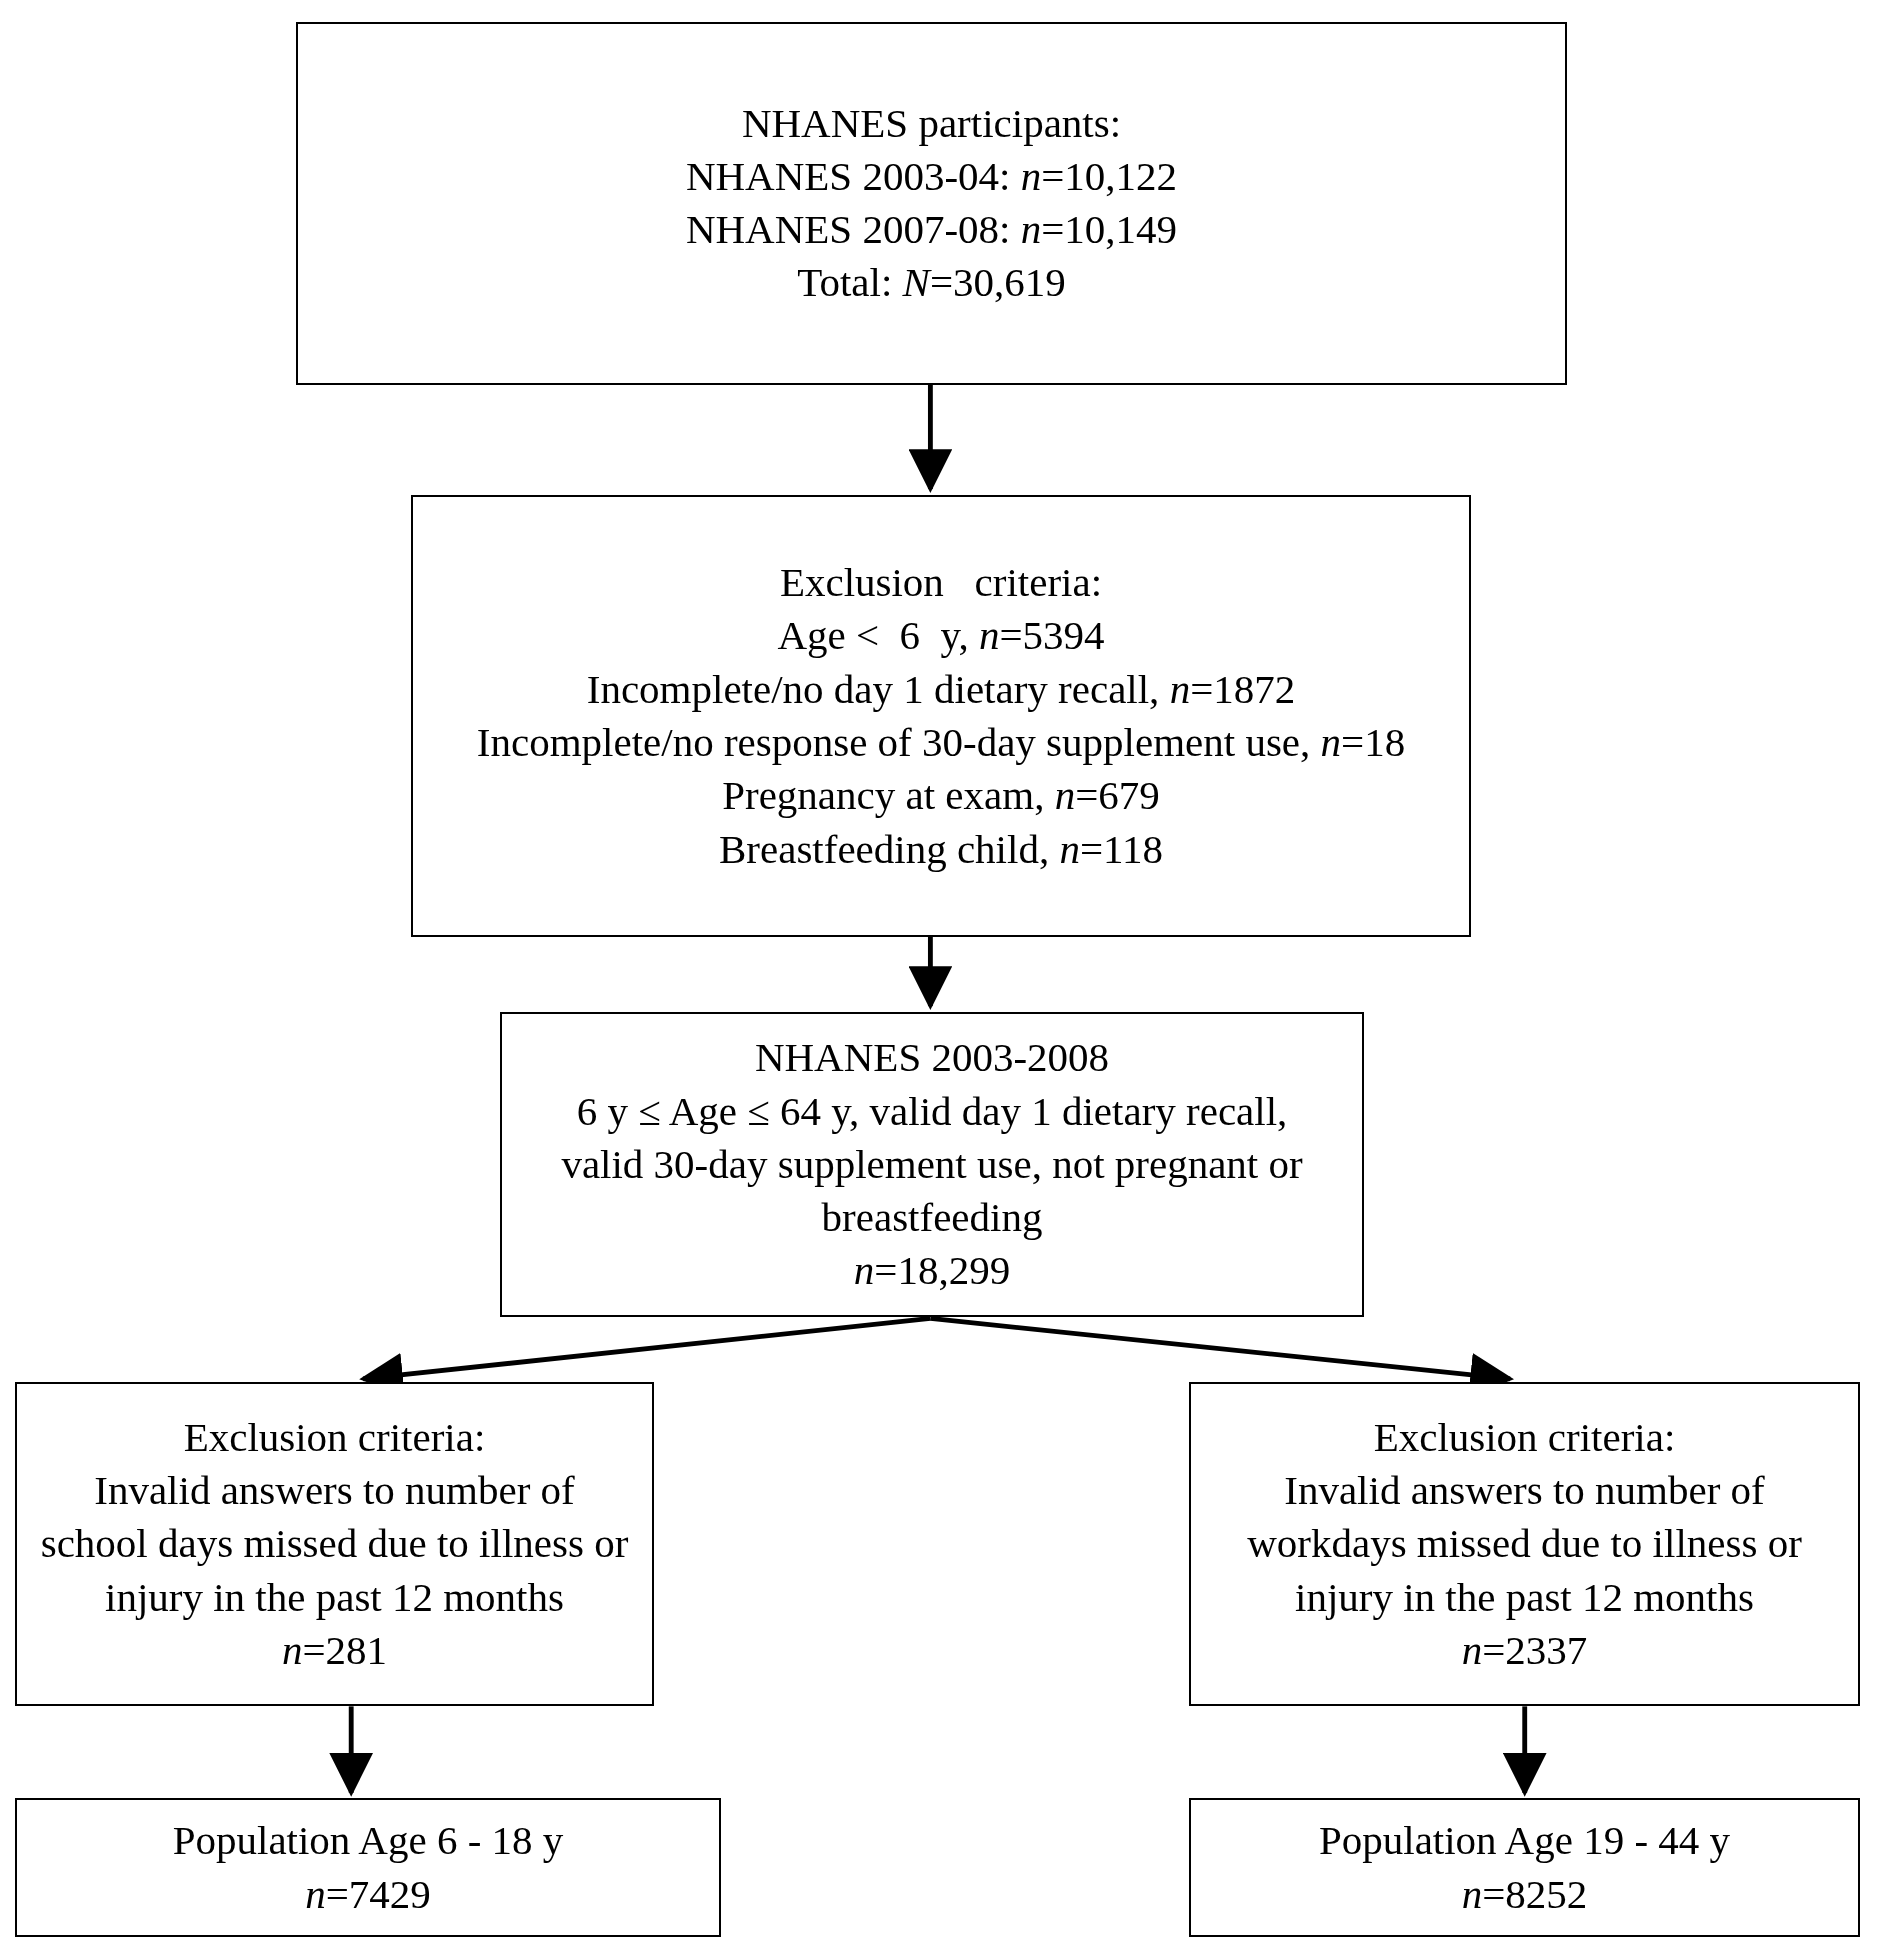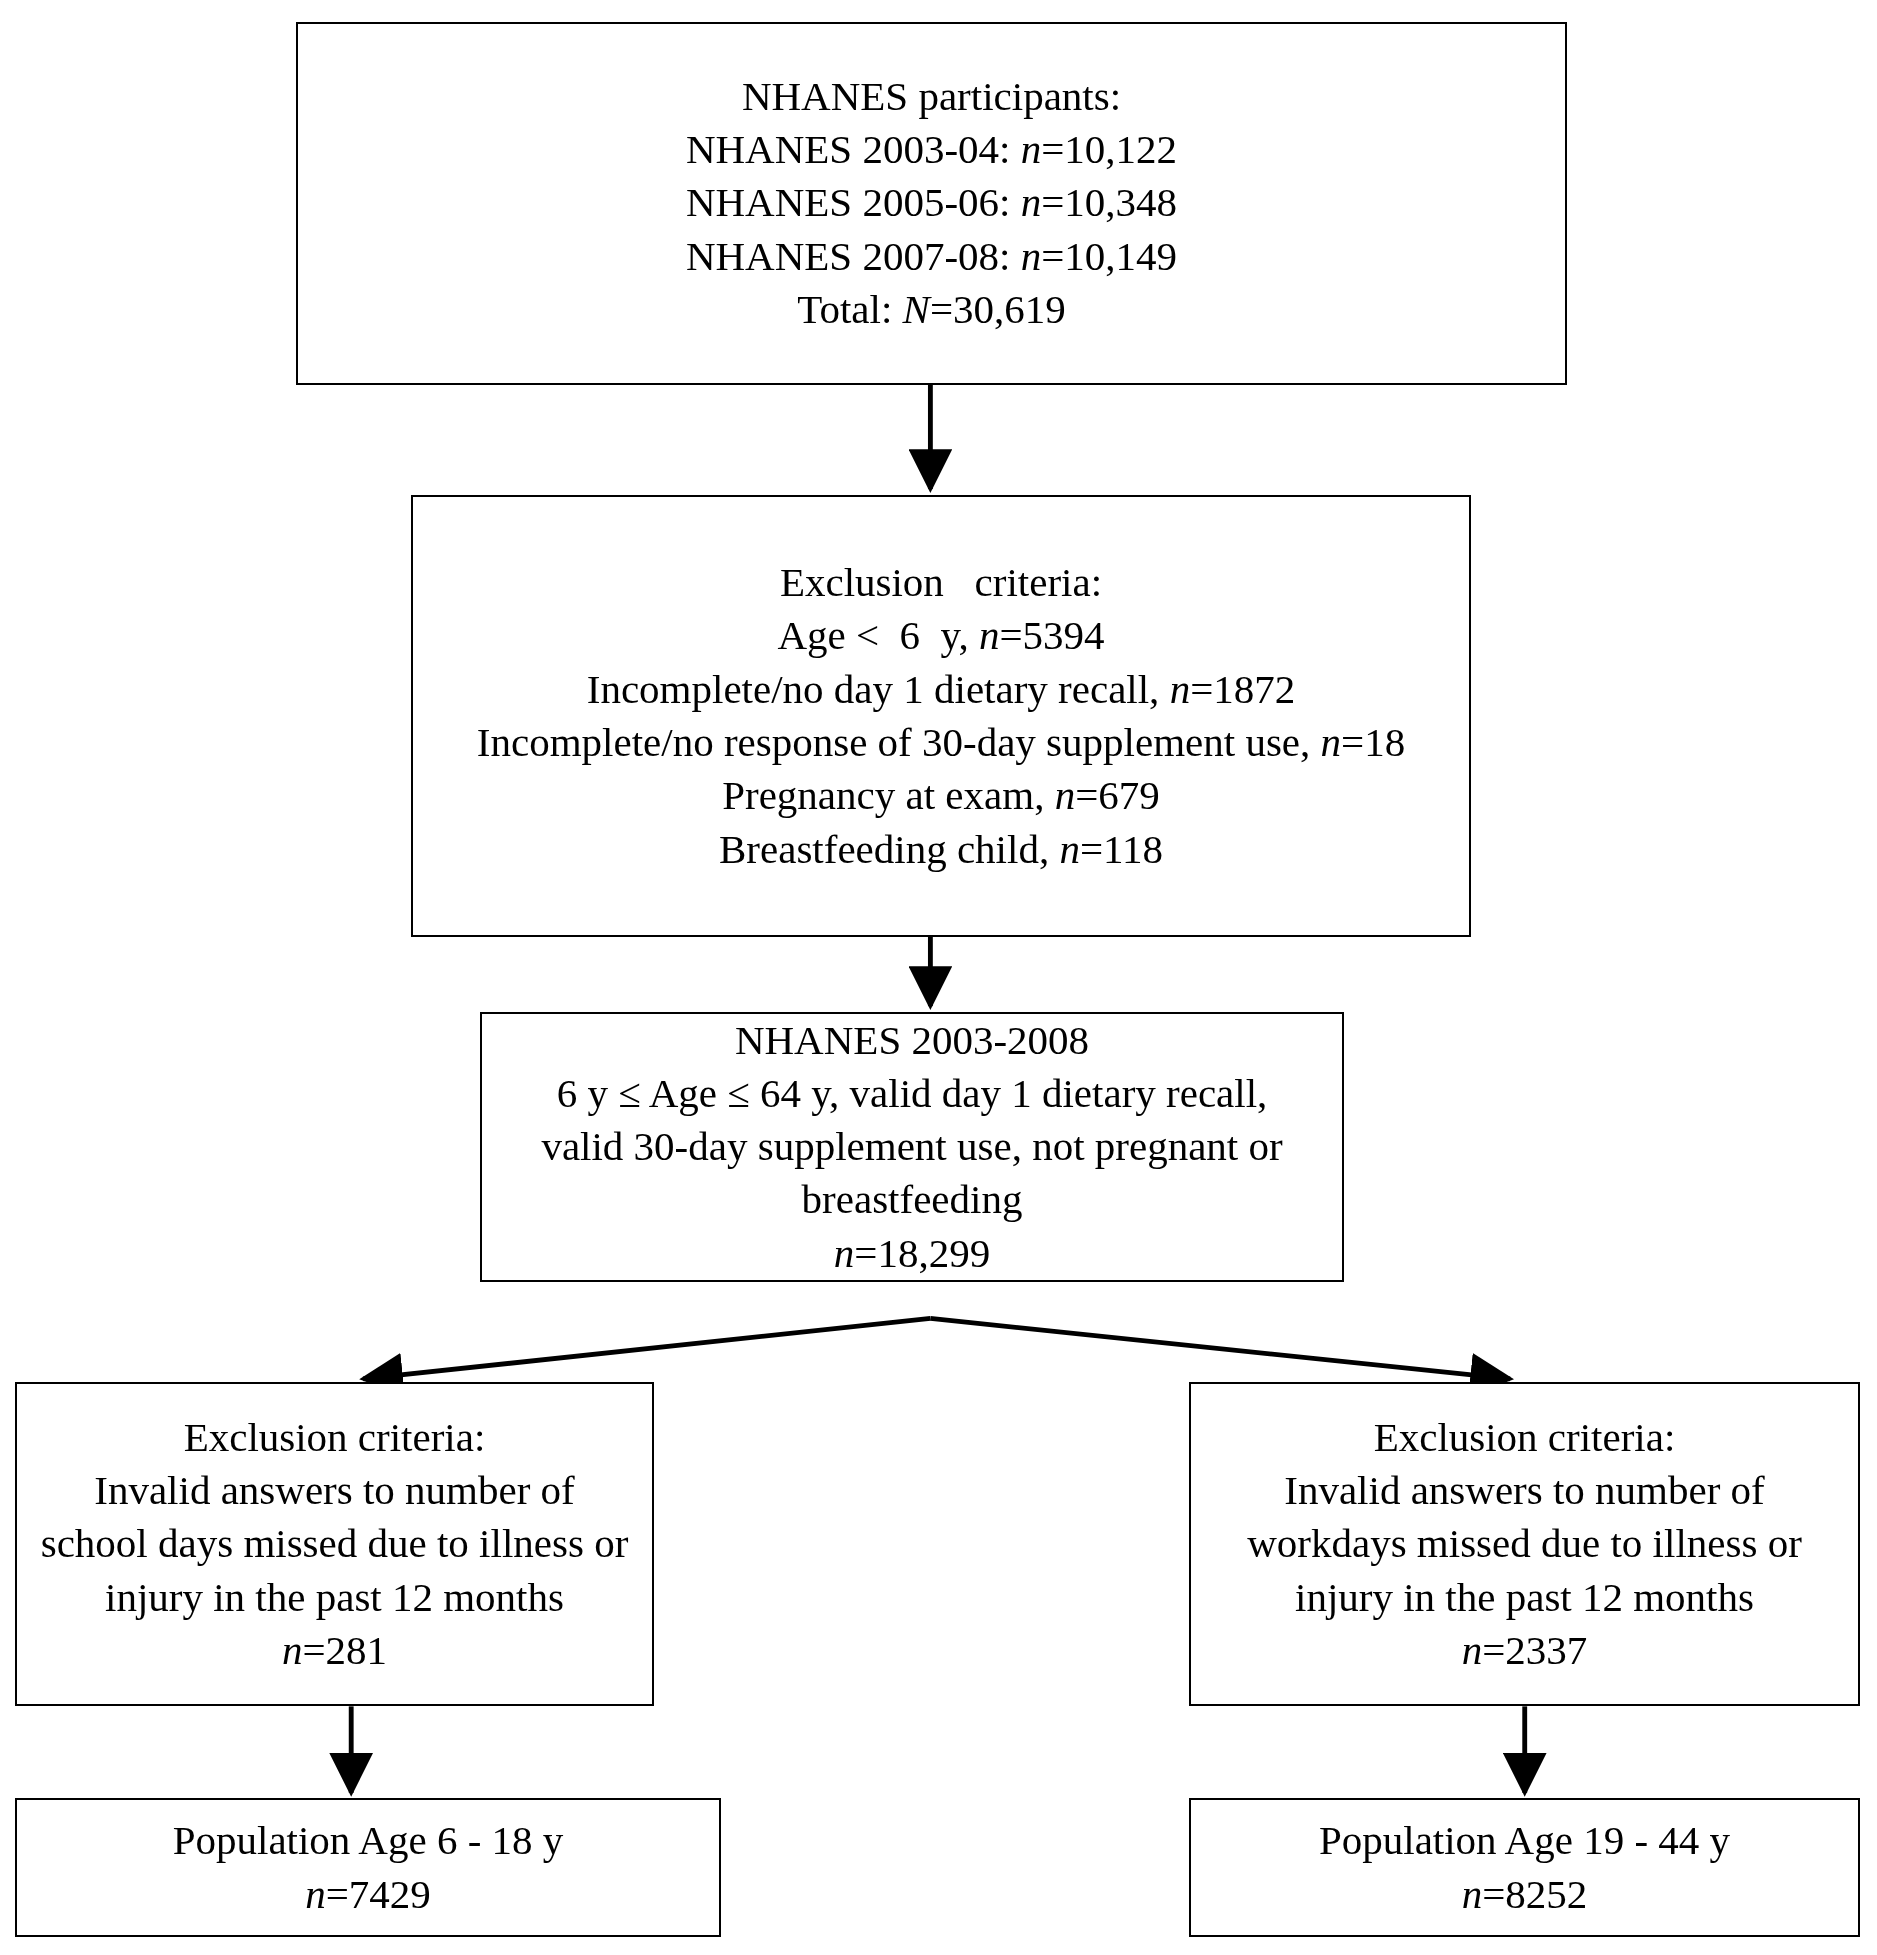--- a/index.html
+++ b/index.html
@@ -45,21 +45,21 @@
   }
   .stack .line {
     position: static;
   }
   .ital {
     font-style: italic;
   }
   
   #node-source      { left: 296px;  top: 21.6px;   width: 1271px; height: 363px; }
   #node-exclusion-1 { left: 411px;  top: 495px;  width: 1060px; height: 442px; }
-  #node-cohort      { left: 480px;  top: 1012px; width: 864px; height: 270px; justify-content: flex-end; }
+  #node-cohort      { left: 500px;  top: 1012px; width: 864px; height: 305px; }
   #node-exclusion-school { left: 15px;   top: 1382px; width: 639px; height: 324px; }
   #node-exclusion-work   { left: 1189px; top: 1382px; width: 671px; height: 324px; }
   #node-population-child { left: 15px;   top: 1798px; width: 706px; height: 139px; }
   #node-population-adult { left: 1189px; top: 1798px; width: 671px; height: 139px; }
 
   
   svg.connectors {
     position: absolute;
     left: 0;
     top: 0;
@@ -90,21 +90,20 @@
 
     <line x1="650" y1="3158" x2="650" y2="3318" stroke="#000000" stroke-width="9" marker-end="url(#arrowhead)"></line>
 
     <line x1="2822" y1="3158" x2="2822" y2="3318" stroke="#000000" stroke-width="9" marker-end="url(#arrowhead)"></line>
   </svg>
 
   <div class="node" id="node-source">
     <div class="stack">
       <div class="line">NHANES participants:</div>
       <div class="line"><span>NHANES 2003-04:</span> <span class="ital">n</span>=<span>10,122</span></div>
-      <div class="line"><span>NHANES 2005-06:</span> <span class="ital">n</span>=<span>10,348</span></div>
       <div class="line"><span>NHANES 2007-08:</span> <span class="ital">n</span>=<span>10,149</span></div>
       <div class="line"><span>Total:</span> <span class="ital">N</span>=<span>30,619</span></div>
     </div>
   </div>
 
   <div class="node" id="node-exclusion-1">
     <div class="stack">
       <div class="line">Exclusion   criteria:</div>
       <div class="line"><span>Age &lt;  6  y,</span> <span class="ital">n</span>=<span>5394</span></div>
       <div class="line"><span>Incomplete/no day 1 dietary recall,</span> <span class="ital">n</span>=<span>1872</span></div>

